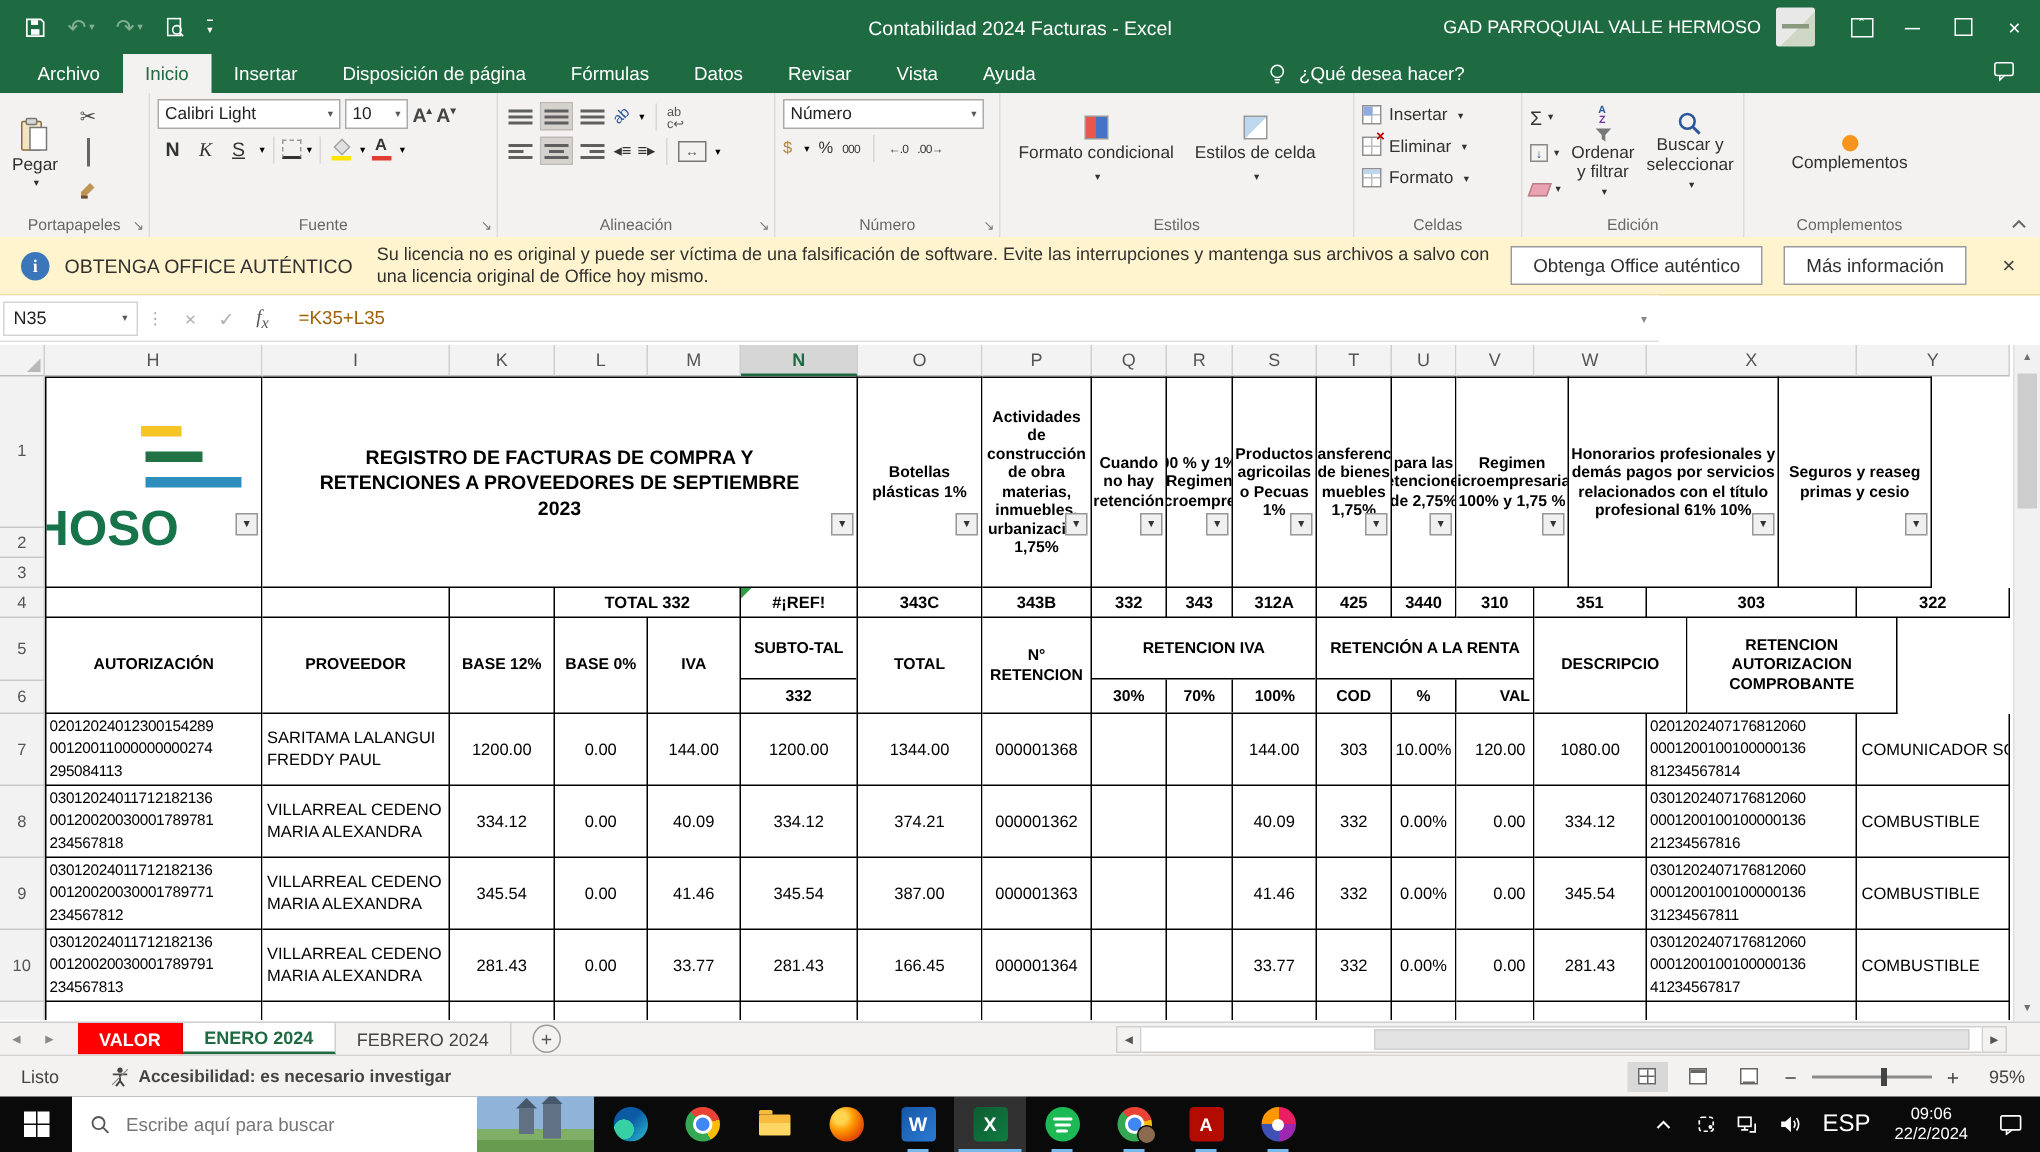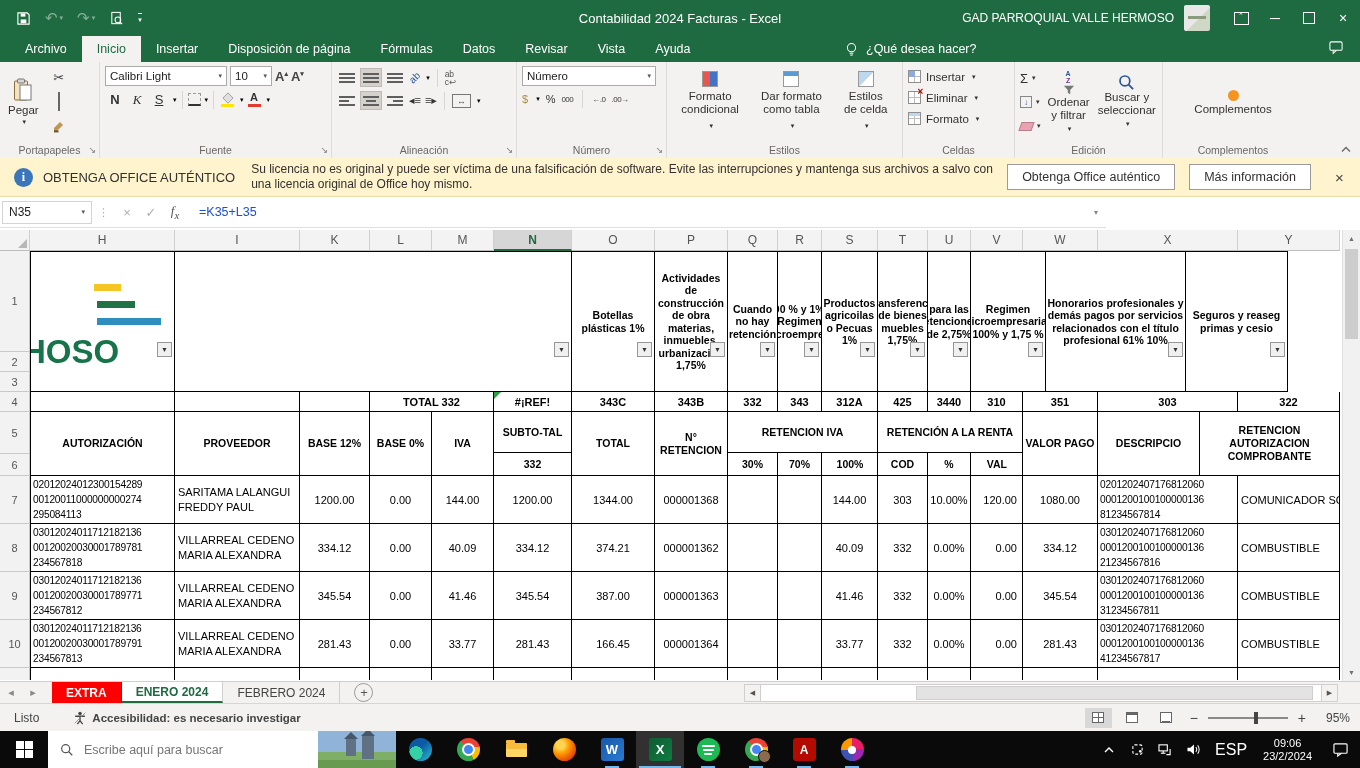--- a/index.html
+++ b/index.html
@@ -110,21 +110,21 @@
             margin-left:14px;white-space:nowrap}
   .warn-close{margin-left:14px;font-size:15px;color:#444;padding:0 10px}
   
   #fbar{position:absolute;left:0;top:197px;width:1106px;height:31px;background:#fff;display:flex;align-items:center;
         border-bottom:1px solid #e1dfdd;box-sizing:border-box}
   .namebox{width:90px;height:23px;border:1px solid #d4d4d4;box-sizing:border-box;margin-left:2px;display:flex;
            align-items:center;font-size:12px;color:#222;padding:0 6px;justify-content:space-between}
   .fdots{color:#aaa;font-size:11px;margin:0 6px}
   .fxbtn{width:24px;text-align:center;color:#b0b0b0;font-size:13px}
   .fxit{color:#555;font-family:"Liberation Serif",serif;font-style:italic;font-size:13px}
-  #formula-input{flex:1;border:none;outline:none;font-size:12.5px;color:#1d4ed8;margin-left:10px;height:24px;
+  #formula-input{flex:1;border:none;outline:none;font-size:12.5px;color:#a16207;margin-left:10px;height:24px;
                  font-family:"Liberation Sans",sans-serif;background:transparent}
   .fexp{color:#888;font-size:8px;margin-right:8px}
   
   #grid{position:absolute;left:0;top:230px;width:1342px}
   .lrow{display:flex;height:21px}
   .lcell{box-sizing:border-box;flex:none;background:#f3f3f3;border-right:1px solid #cfcfcf;border-bottom:1px solid #bdbdbd;
          color:#555;font-size:12px;display:flex;align-items:center;justify-content:center}
   .lcell.sel{background:#d6d6d6;color:#1e6b41;font-weight:bold;border-bottom:2px solid #1e6b41}
   .corner{position:relative}
   .corner::after{content:"";position:absolute;right:2px;bottom:2px;border-left:9px solid transparent;border-bottom:9px solid #b8b8b8}
@@ -150,21 +150,21 @@
   .code{font-weight:bold;font-size:11px;display:flex;align-items:center;justify-content:center}
   .ref::before{content:"";position:absolute;left:0;top:0;border-top:7px solid #2f9e44;border-right:7px solid transparent}
   .hc{font-weight:bold;font-size:10.5px;display:flex;align-items:center;justify-content:center;text-align:center;
       line-height:13px;box-sizing:border-box;padding:1px 2px}
   .split{display:flex;flex-direction:column;padding:0}
   .split .h42{height:42px;border-bottom:1px solid #000;width:100%}
   .split .h22{height:22px;width:100%}
   .subrow{display:flex;height:22px}
   .subrow .sub{border-right:1px solid #000;height:100%;box-sizing:border-box;flex:none}
   .subrow .sub.last{border-right:none}
-  .sub.r{justify-content:flex-end;padding-right:16px}
+  .sub.r{justify-content:flex-end;padding-right:3px}
   .d{font-size:11px}
   .num{display:flex;align-items:center;justify-content:center}
   .numr{display:flex;align-items:center;justify-content:flex-end;padding-right:5px}
   .auth{font-size:10.2px;line-height:15px;white-space:pre-line;padding:1px 2px;letter-spacing:-.2px}
   .prov{display:flex;align-items:center;line-height:15px;padding:0 3px}
   .desc{display:flex;align-items:center;padding:0 3px;white-space:nowrap}
   .pr{border-bottom:none;background:#fff}
   
   #vscroll{position:absolute;left:1342px;top:230px;width:18px;height:451px;background:#f1f1f1;display:flex;
            flex-direction:column;border-left:1px solid #e0e0e0;box-sizing:border-box}
@@ -450,25 +450,20 @@
     <span class="launch">↘</span>
   </div>
 
   <div class="rgroup" style="width:236px;display:flex">
     <div class="stybtn">
       <i class="cfico"></i>
       <span>Formato condicional</span>
         <span class="da">▾</span>
     </div>
     <div class="stybtn">
-      <i class="tbico"></i>
-      <span>Dar formato como tabla</span>
-        <span class="da">▾</span>
-    </div>
-    <div class="stybtn">
       <i class="csico"></i>
       <span>Estilos de celda</span>
         <span class="da">▾</span>
     </div>
     <div class="glabel">Estilos</div>
   </div>
 
   <div class="rgroup" style="width:112px">
     <div class="crow">
         <i class="mini-grid ins"></i>
@@ -591,20 +586,21 @@
         <div class="rh" style="height:20px">3</div>
       </div>
       <div class="cell tall logo-cell bl bt" style="width:145px">
         <span class="bar by"></span>
         <span class="bar bg2"></span>
         <span class="bar bb"></span>
         <span class="logo-word">HOSO</span>
         <span class="ddbtn">▼</span>
       </div>
       <div class="cell tall title-cell bt" style="width:397px">
+        <span class="ttl">REGISTRO DE FACTURAS DE COMPRA Y RETENCIONES A PROVEEDORES DE SEPTIEMBRE 2023</span>
         <span class="ddbtn">▼</span>
       </div>
       <div class="cell tall bt" style="width:83px">
         <span class="tct">Botellas plásticas 1%</span>
         <span class="ddbtn">▼</span>
       </div>
       <div class="cell tall bt" style="width:73px">
         <span class="tct">Actividades de construcción de obra materias, inmuebles, urbanización 1,75%</span>
         <span class="ddbtn">▼</span>
       </div>
@@ -686,21 +682,20 @@
         </div>
       </div>
       <div class="cell split" style="width:145px">
         <div class="hc h42">RETENCIÓN A LA RENTA</div>
         <div class="subrow">
           <div class="hc sub" style="width:50px">COD</div>
           <div class="hc sub" style="width:43px">%</div>
           <div class="hc sub last r" style="width:52px">VAL</div>
         </div>
       </div>
-      <div class="cell hc" style="width:75px">VALOR PAGO</div>
       <div class="cell hc" style="width:102px">DESCRIPCIO</div>
       <div class="cell hc" style="width:140px">RETENCION AUTORIZACION COMPROBANTE</div>
     </div>
     <div class="grow" style="height:48px">
       <div class="rh">7</div>
       <div class="cell d auth bl" style="width:145px">02012024012300154289
 00120011000000000274
 295084113</div>
       <div class="cell d prov" style="width:125px">SARITAMA LALANGUI FREDDY PAUL</div>
       <div class="cell d num" style="width:70px">1200.00</div>
@@ -820,21 +815,21 @@
   <div class="vtrack">
       <div class="vthumb"></div>
     </div>
   <div class="varrow">▼</div>
 </div>
 
 <div id="sheetbar">
   <span class="snav">◂</span>
   <span class="snav">▸</span>
   <div id="sheet-tabs">
-      <div class="stab red">EXTRA</div>
+      <div class="stab red">VALOR</div>
       <div class="stab active">ENERO 2024</div>
       <div class="stab normal">FEBRERO 2024</div>
     </div>
   <span class="plus">+</span>
   <div class="hscroll">
     <span class="harrow">◀</span>
     <div class="htrack">
         <div class="hthumb"></div>
       </div>
     <span class="harrow">▶</span>
@@ -952,21 +947,21 @@
     </span>
     <span class="tico">
       <svg width="15" height="13" viewBox="0 0 16 14">
           <path d="M1.5 5h3l4-3.5v11L4.5 9h-3z" fill="#fff"></path>
           <path d="M10.5 4.5q2 2.5 0 5M12.5 2.5q3.2 4.5 0 9" fill="none" stroke="#fff" stroke-width="1.1"></path>
         </svg>
     </span>
     <span class="tlang">ESP</span>
     <span class="ttime">
       <div>09:06</div>
-      <div>23/2/2024</div>
+      <div>22/2/2024</div>
     </span>
     <span class="tico" style="width:40px">
       <svg width="17" height="15" viewBox="0 0 18 16">
           <rect x="2" y="2" width="14" height="10" rx="1" fill="none" stroke="#fff" stroke-width="1.2"></rect>
           <path d="M6 12v3l4-3" fill="none" stroke="#fff" stroke-width="1.2"></path>
         </svg>
     </span>
   </div>
 </div>
 

